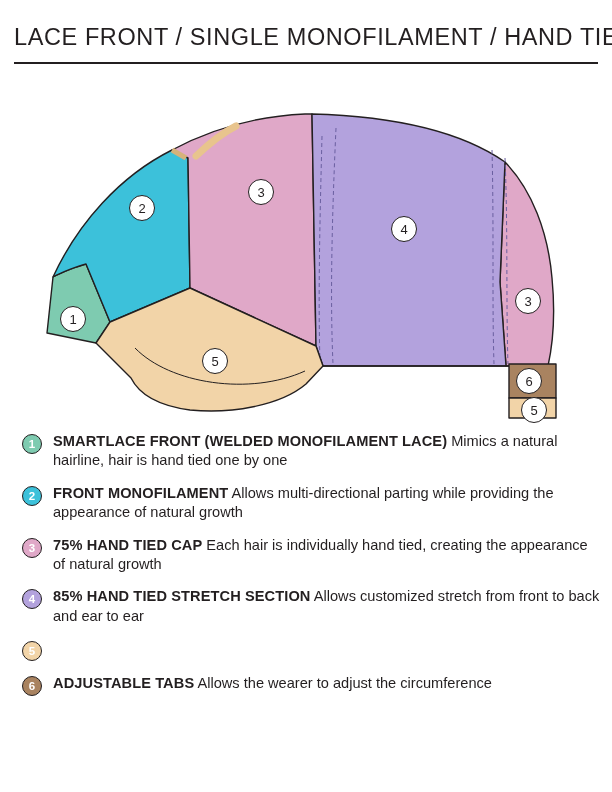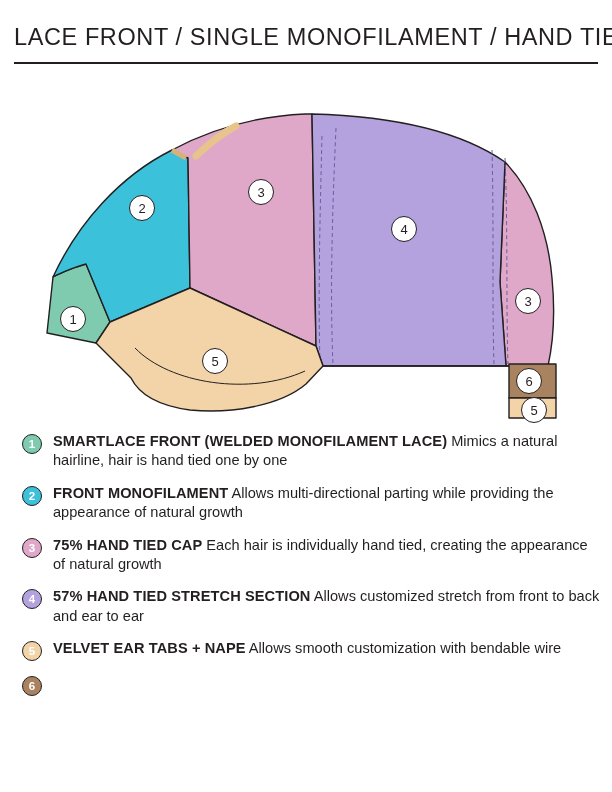--- a/index.html
+++ b/index.html
@@ -167,29 +167,29 @@
     <div class="legend-row">
       <div class="badge" style="background:#e0a8c8;">3</div>
       <div class="legend-text">
         <span class="lead">75% HAND TIED CAP</span><span class="desc"> Each hair is individually hand tied, creating the appearance of natural growth</span>
       </div>
     </div>
 
     <div class="legend-row">
       <div class="badge" style="background:#b3a2dd;">4</div>
       <div class="legend-text">
-        <span class="lead">57% HAND TIED STRETCH SECTION</span><span class="desc"> Allows customized stretch from front to back and ear to ear</span>
+        <span class="lead">85% HAND TIED STRETCH SECTION</span><span class="desc"> Allows customized stretch from front to back and ear to ear</span>
       </div>
     </div>
 
     <div class="legend-row">
       <div class="badge" style="background:#f2d4a8;">5</div>
-      <div class="legend-text">
-        <span class="lead">VELVET EAR TABS + NAPE</span><span class="desc"> Allows smooth customization with bendable wire</span>
-      </div>
     </div>
 
     <div class="legend-row">
       <div class="badge" style="background:#a98360;">6</div>
+      <div class="legend-text">
+        <span class="lead">ADJUSTABLE TABS</span><span class="desc"> Allows the wearer to adjust the circumference</span>
+      </div>
     </div>
 
   </div>
 </div>
 
 </body></html>

